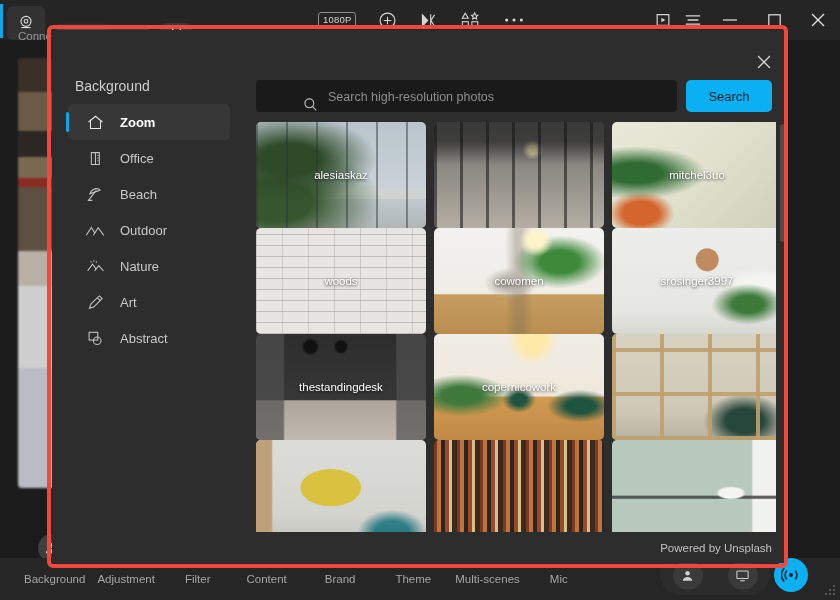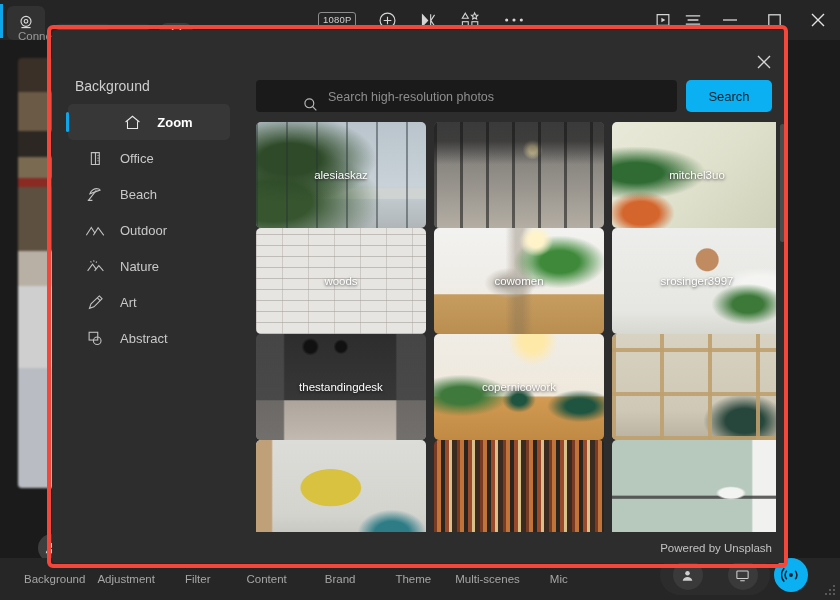--- a/index.html
+++ b/index.html
@@ -159,21 +159,21 @@
     margin: 0 12px 0 16px;
     height: 36px; border-radius: 5px;
     display: flex; align-items: center;
     color: #c9c9c9; font-size: 13px;
   }
   .nav-item .ico {
     width: 26px; margin-left: 14px;
     display: flex; align-items: center; justify-content: center;
   }
   .nav-item .lbl { margin-left: 12px; }
-  .nav-item.active { background: #373737; color: #fff; font-weight: bold; justify-content: center; }
+  .nav-item.active { background: #373737; color: #fff; font-weight: bold; }
   .nav-item.active:before {
     content: ""; position: absolute; left: -2px; top: 8px;
     width: 3px; height: 20px; background: #0ea5e9; border-radius: 2px;
   }
 
   
   .content {
     position: absolute; left: 190px; top: 0;
     width: 546px; height: 533px;
   }

